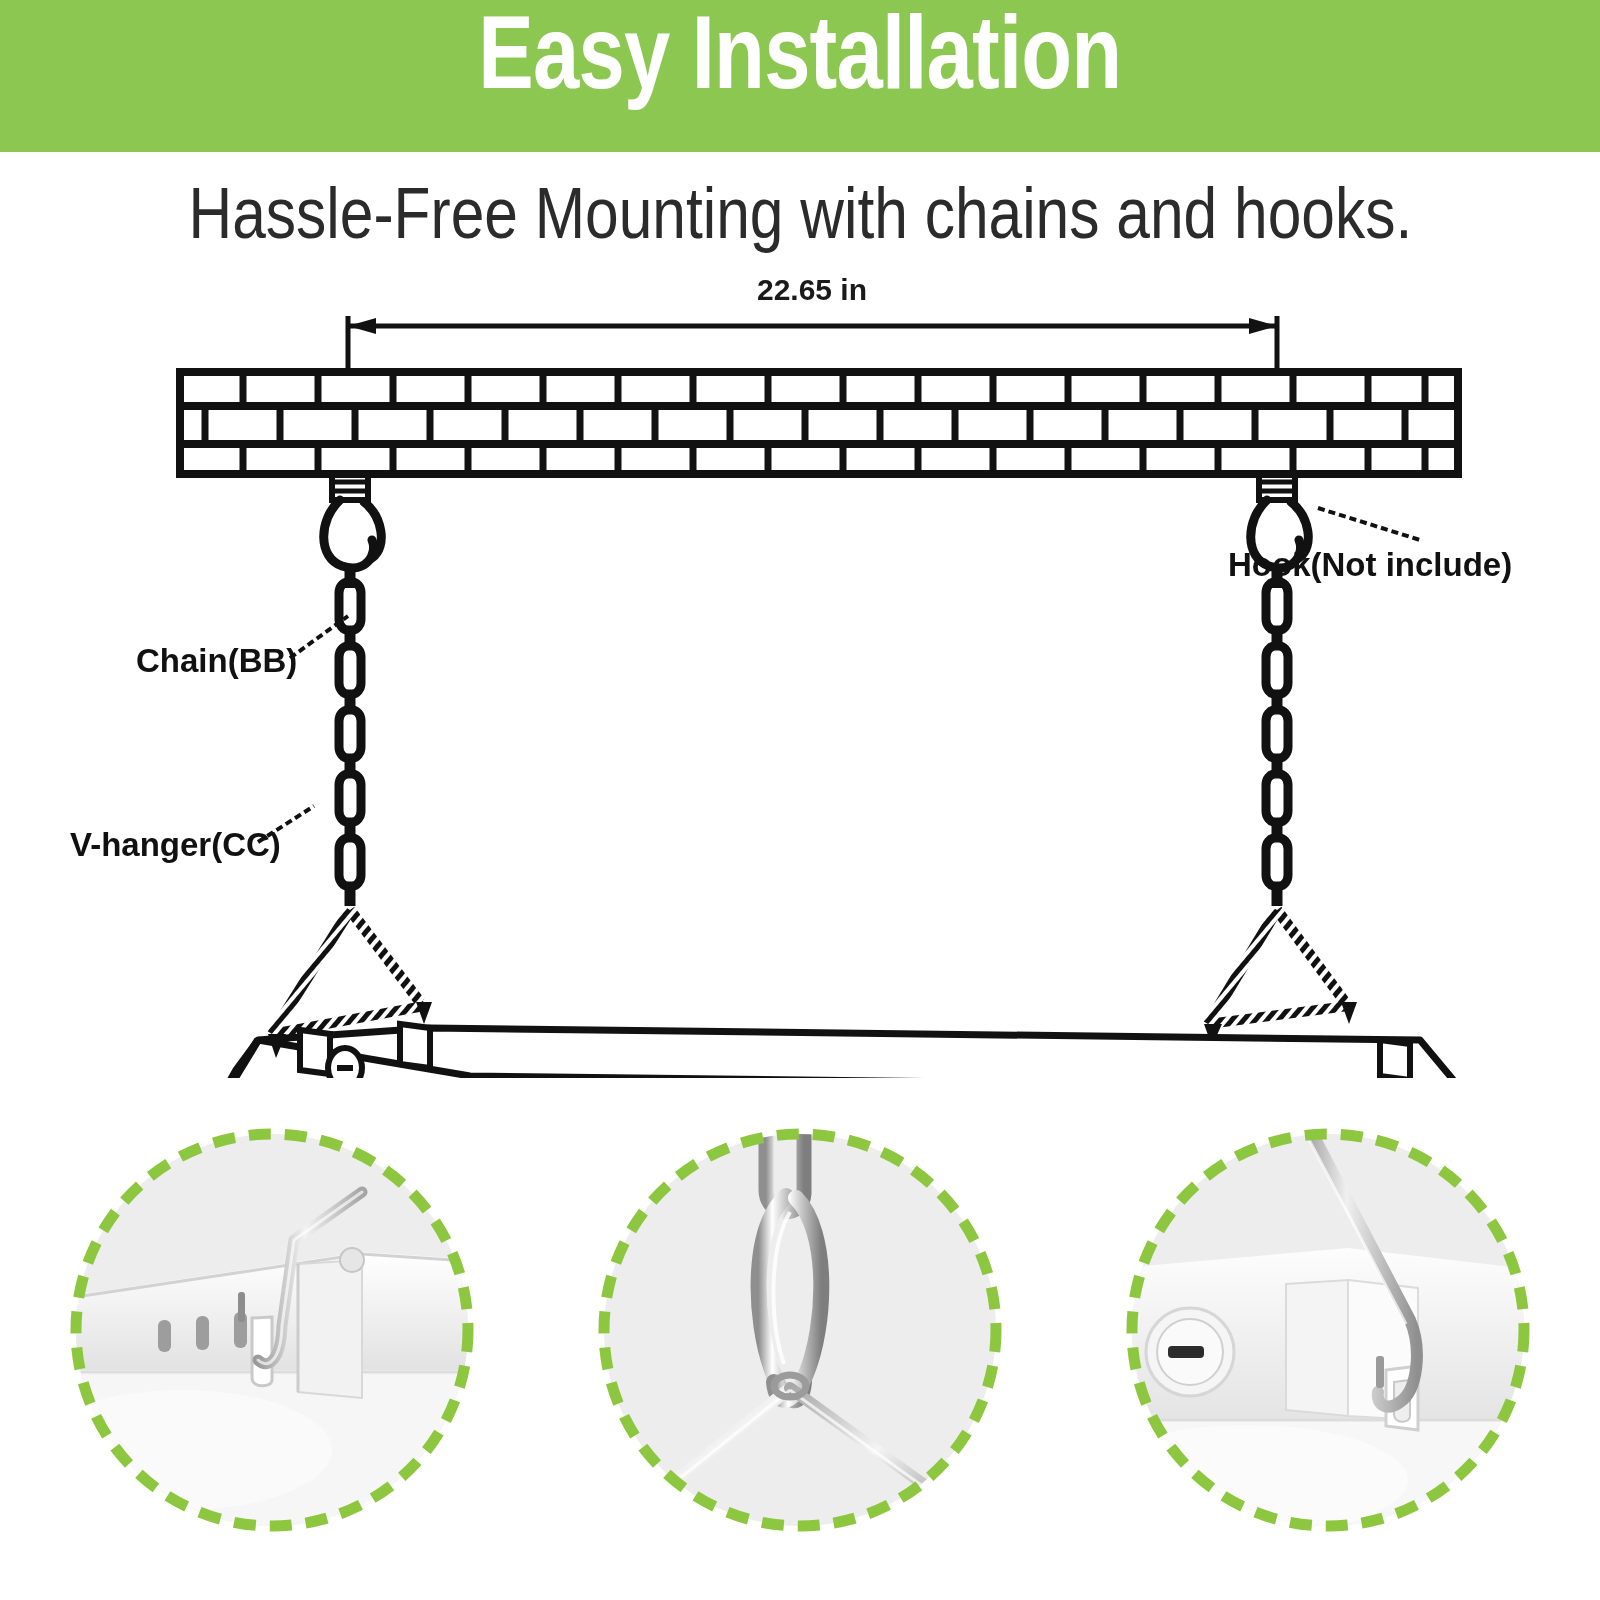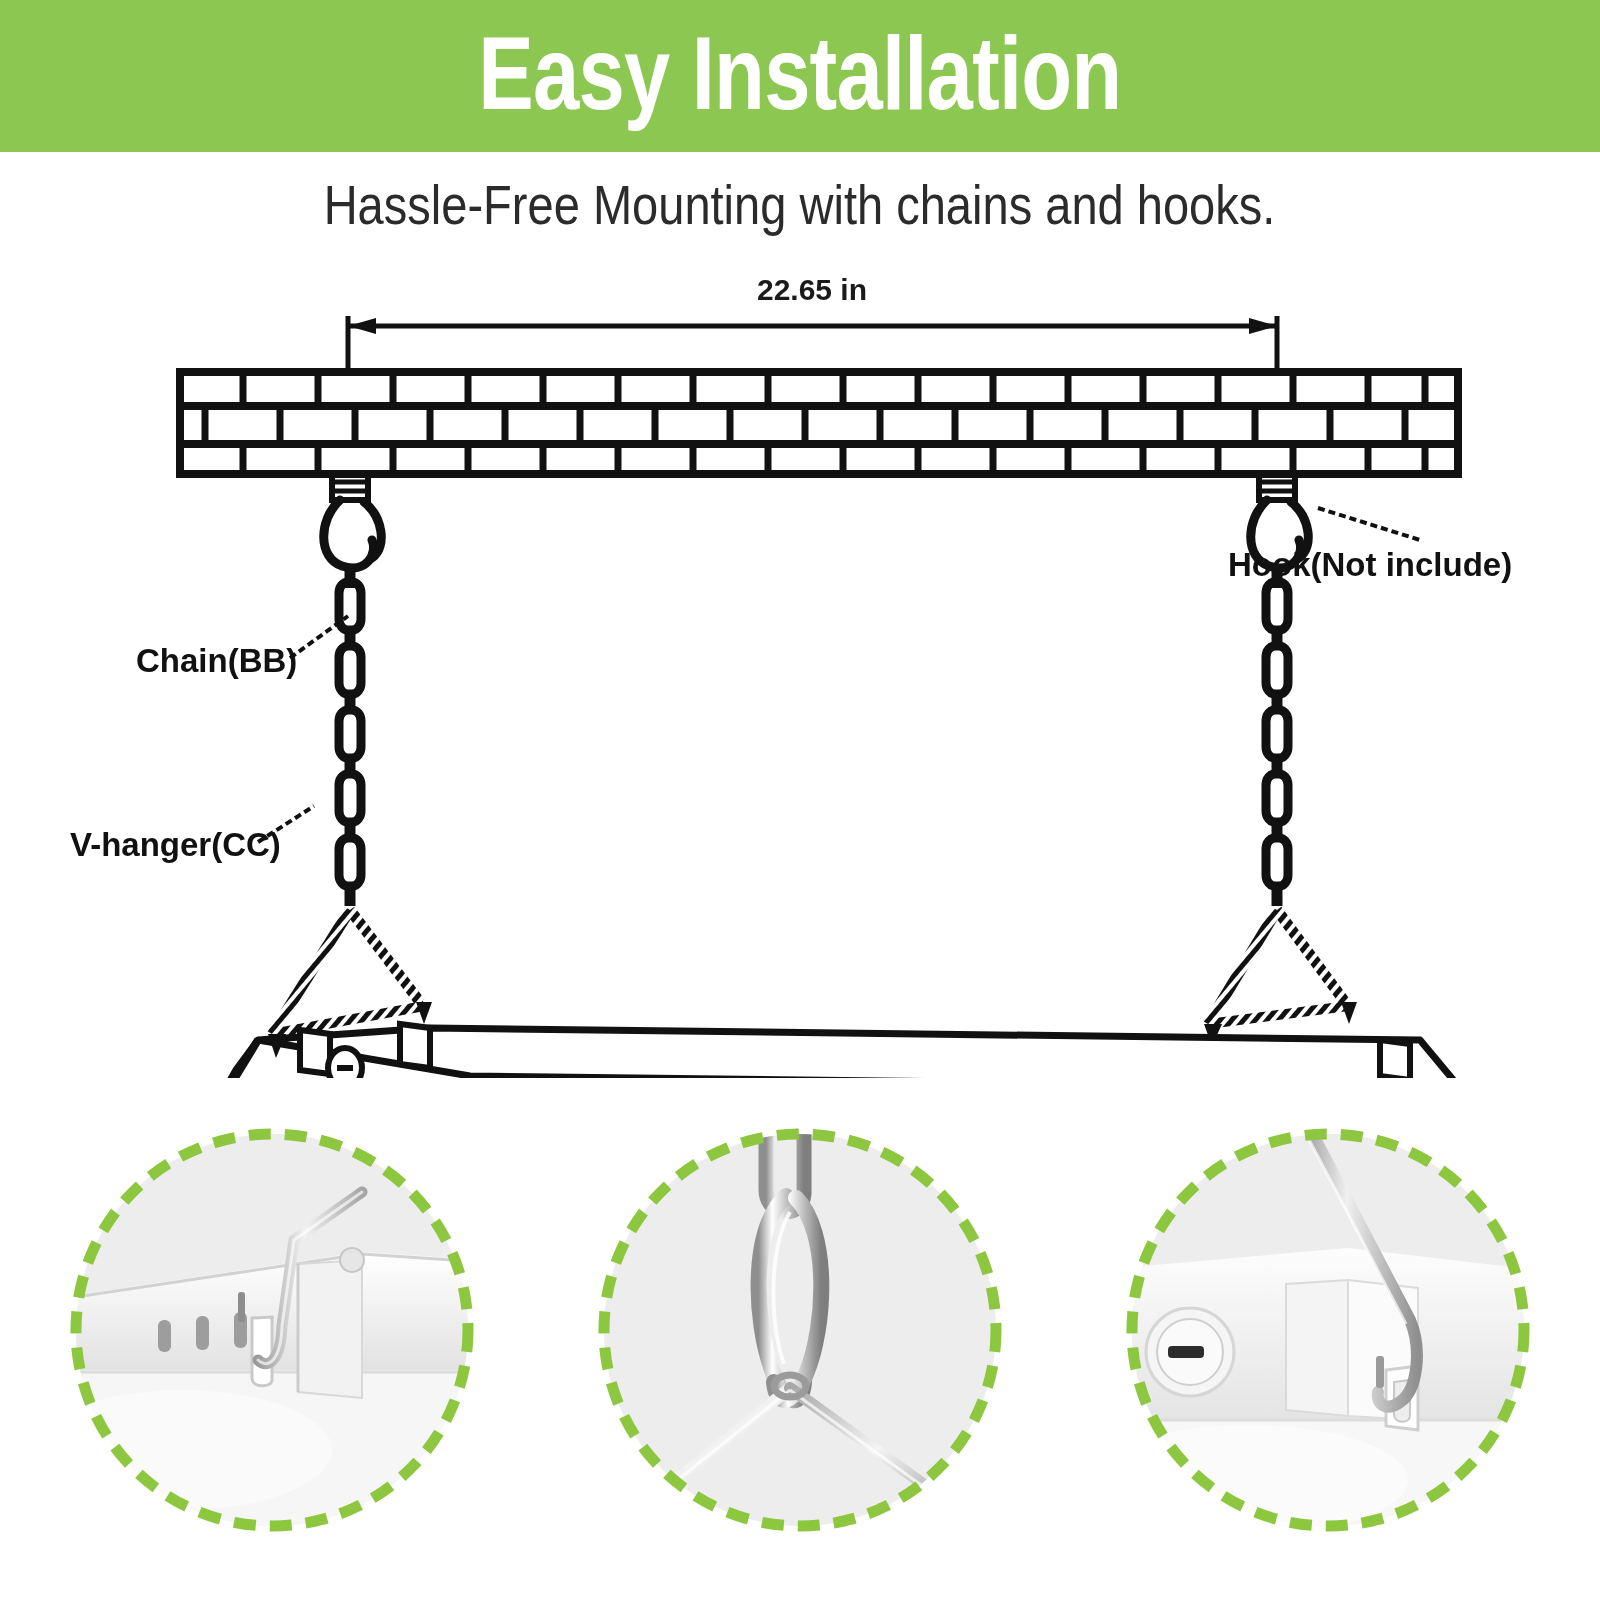--- a/index.html
+++ b/index.html
@@ -13,21 +13,21 @@
     position:relative;
     width:1600px; height:1600px;
     background:#ffffff;
   }
 
   
   .banner {
     position:absolute; left:0; top:0;
     width:1600px; height:152px;
     background:#8CC751;
-    display:flex; align-items:center; justify-content:center;
+    display:flex; align-items:flex-start; justify-content:center;
   }
   .banner-title {
     color:#ffffff;
     font-family:"Liberation Sans Narrow","Liberation Sans",sans-serif;
     font-size:104px;
     font-weight:bold;
     letter-spacing:-1px;
     transform:scaleX(0.80);
     transform-origin:center center;
     white-space:nowrap;
@@ -35,21 +35,21 @@
     padding-bottom:6px;
   }
 
   
   .subtitle {
     position:absolute; left:0; top:172px;
     width:1600px;
     text-align:center;
     color:#2b2b2b;
     font-family:"Liberation Sans Narrow","Liberation Sans",sans-serif;
-    font-size:56px;
+    font-size:72px;
     font-weight:normal;
     white-space:nowrap;
   }
   .subtitle span { display:inline-block; transform:scaleX(0.84); transform-origin:center; }
 
   
   .diagram {
     position:absolute; left:0; top:258px;
     width:1438px; height:820px;
   }

